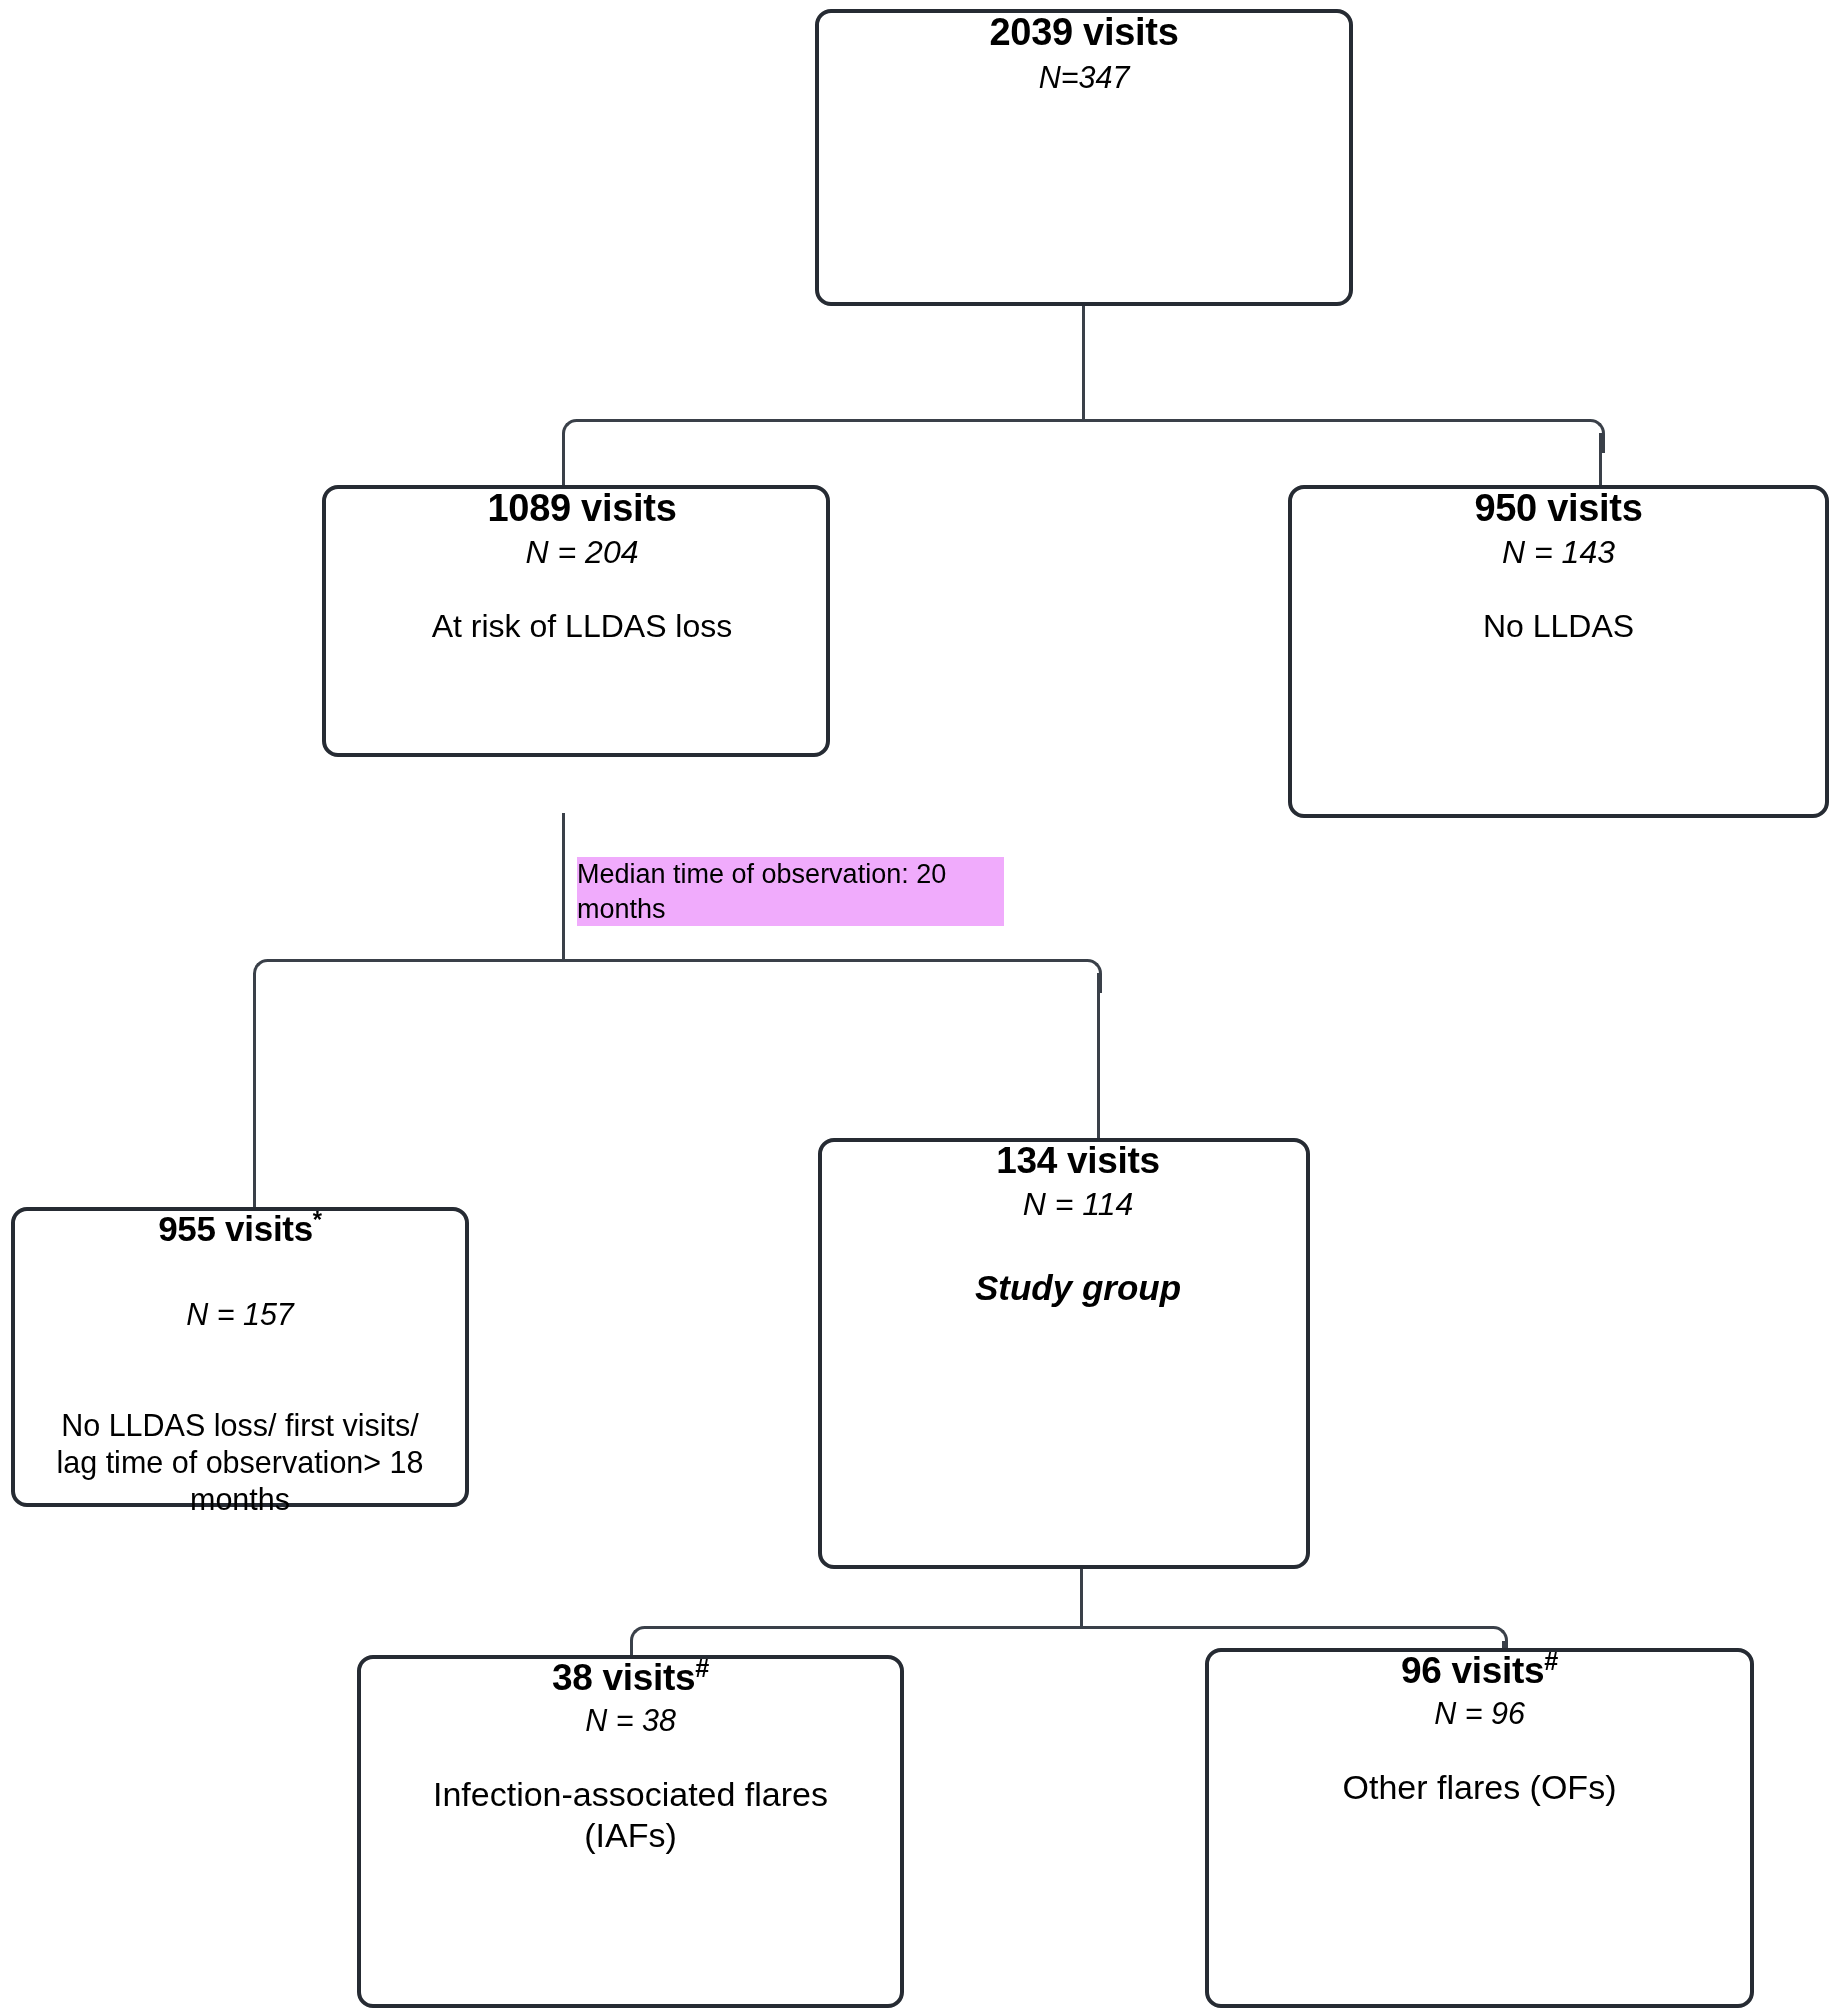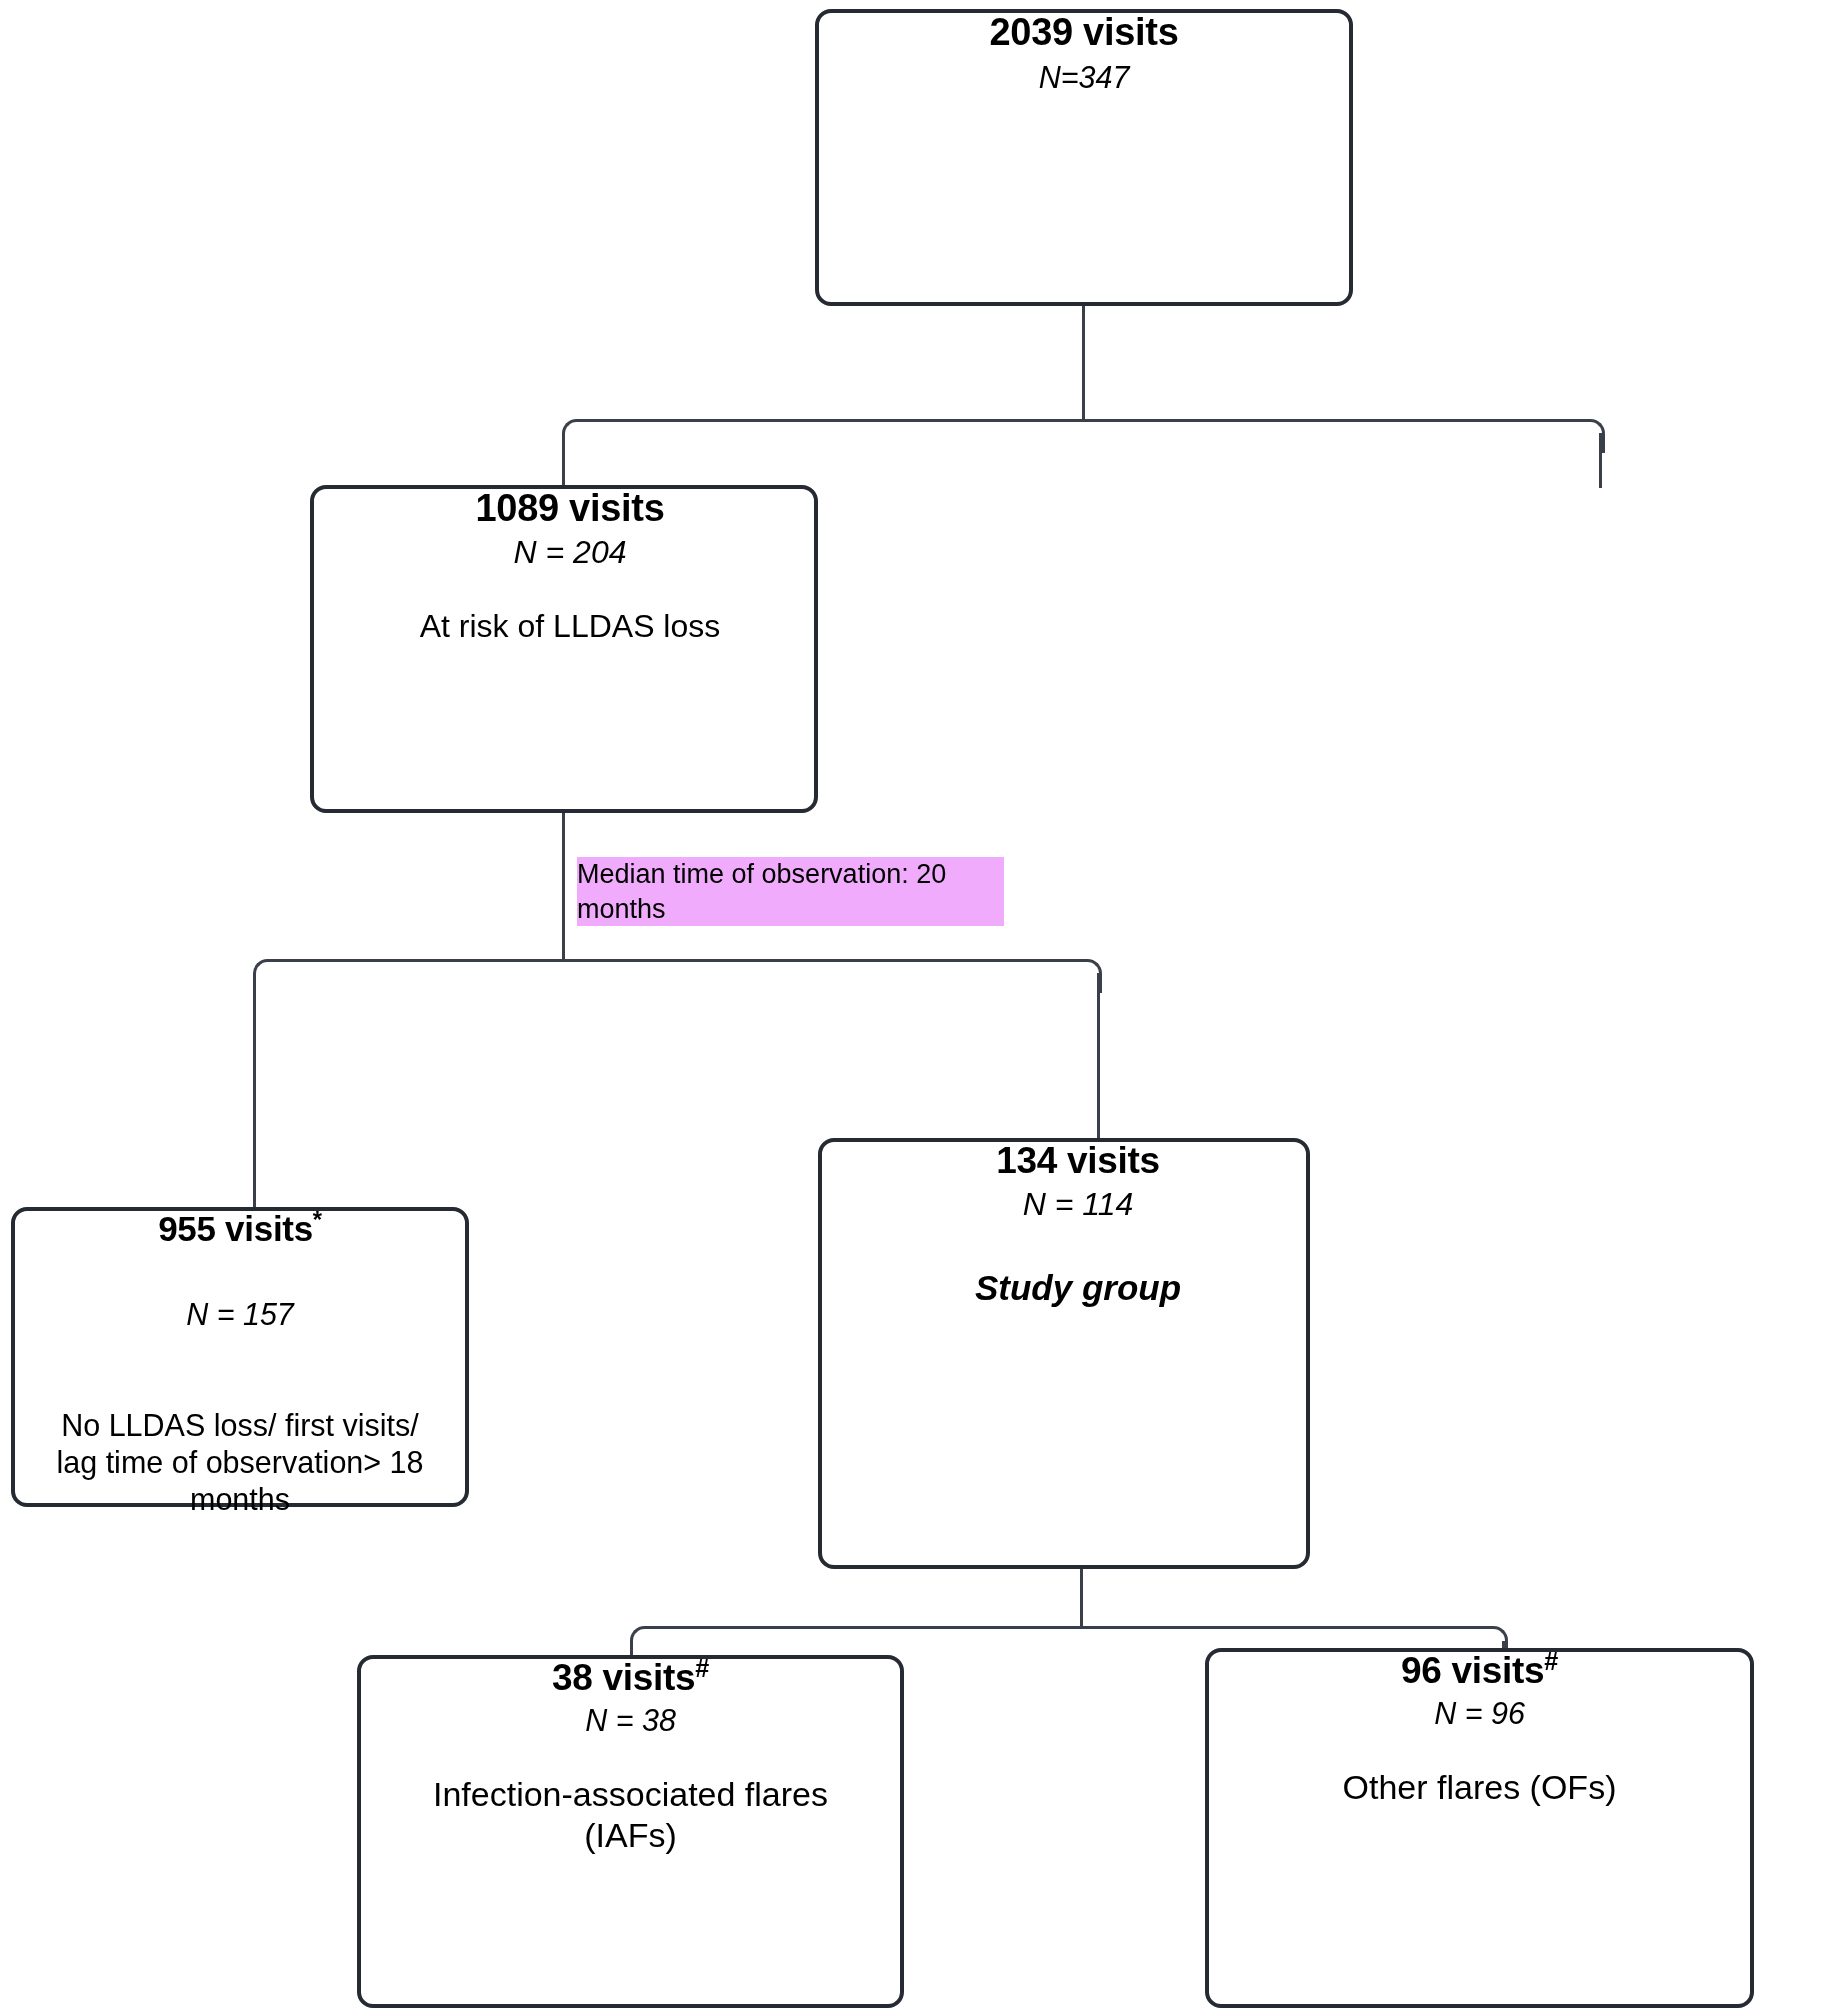--- a/index.html
+++ b/index.html
@@ -49,21 +49,21 @@
     font-size:0.68em;
     vertical-align:super;
     line-height:0;
     font-weight:bold;
   }
   
   #node-root   { left:815px; top:8.5px;   width:538px;  height:297px; }
   #node-root .n-title{ font-size:38px; margin-bottom:8.5px; }
   #node-root .n-sub  { font-size:30.5px; }
 
-  #node-atrisk { left:310px;  top:485px;  width:508px;  height:328px;padding-left:12px; }
+  #node-atrisk { left:322px;  top:485px;  width:508px;  height:272px;padding-left:12px; }
   #node-atrisk .n-title{ font-size:38px; margin-bottom:7.3px; }
   #node-atrisk .n-sub  { font-size:32px; margin-bottom:37px; }
   #node-atrisk .n-desc { font-size:32px; }
 
   #node-nolldas{ left:1288px; top:485px;  width:541px;  height:333px; }
   #node-nolldas .n-title{ font-size:38px; margin-bottom:7.3px; }
   #node-nolldas .n-sub  { font-size:32px; margin-bottom:37px; }
   #node-nolldas .n-desc { font-size:32px; }
 
   #node-excluded{ left:11px;  top:1207px; width:458px;  height:300px;gap:44px; }
@@ -143,20 +143,25 @@
     <div class="n-title">2039 visits</div>
     <div class="n-sub">N=347</div>
   </div>
 
   <div class="node" id="node-atrisk">
     <div class="n-title">1089 visits</div>
     <div class="n-sub">N = 204</div>
     <div class="n-desc">At risk of LLDAS loss</div>
   </div>
 
+  <div class="node" id="node-nolldas">
+    <div class="n-title">950 visits</div>
+    <div class="n-sub">N = 143</div>
+    <div class="n-desc">No LLDAS</div>
+  </div>
 
   <div class="node" id="node-excluded">
     <div class="n-title"><span>955 visits</span><span class="sup">*</span></div>
     <div class="n-sub">N = 157</div>
     <div class="n-desc">No LLDAS loss/ first visits/ lag time of observation&gt; 18 months</div>
   </div>
 
   <div class="node" id="node-study">
     <div class="n-title">134 visits</div>
     <div class="n-sub">N = 114</div>

